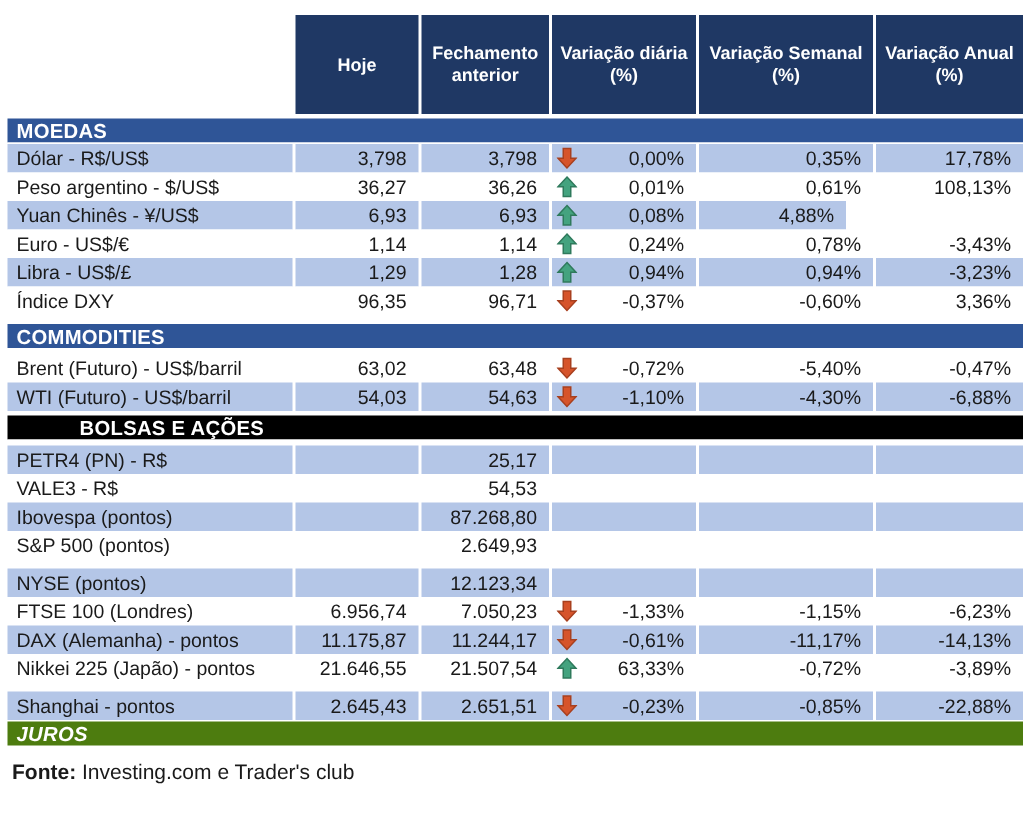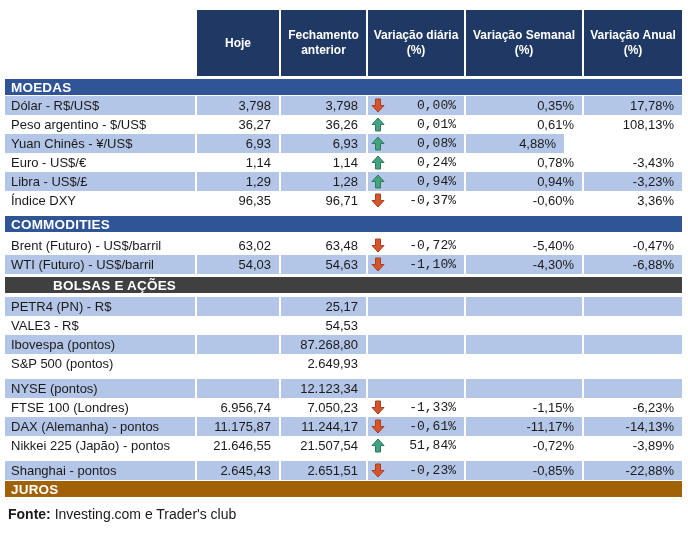--- a/index.html
+++ b/index.html
@@ -8,21 +8,21 @@
   .grid{width:677px;}
   .row{display:flex;gap:2px;height:19px;background:#fff;}
   .cell{box-sizing:border-box;display:flex;align-items:center;font-size:13px;color:#1a1a1a;overflow:hidden;white-space:nowrap;}
   .c0{width:190px;padding-left:6px;}
   .c1{width:82px;}
   .c2{width:85px;}
   .c3{width:96px;}
   .c4{width:116px;}
   .c5{width:98px;}
   .num{justify-content:flex-end;padding-right:8px;}
-  .vd{justify-content:flex-start;padding-left:3px;font-family:Liberation Mono, monospace;}
+  .vd{justify-content:flex-start;padding-left:3px;}
   .vd .val{margin-left:auto;padding-right:8px;}
   .header-row{height:66px;margin-bottom:0;}
   .th{background:#1F3864;color:#ffffff;font-weight:bold;font-size:12px;line-height:15px;display:flex;align-items:center;justify-content:center;text-align:center;white-space:normal;padding:0 2px;}
   .corner{background:transparent;}
   .band{height:16px;background:#2F5597;color:#ffffff;font-weight:bold;font-size:13.5px;letter-spacing:.2px;display:flex;align-items:center;padding-left:6px;box-sizing:border-box;width:677px;}
   .shaded .cell{background:#B4C6E7;}
   .plain .cell{background:#ffffff;}
   .spacer{width:677px;background:#fff;}
   .footer{margin-top:9px;padding-left:3px;font-size:14px;color:#1a1a1a;}
   .footer .bold{font-weight:bold;}
@@ -144,21 +144,21 @@
         <div class="cell c3 vd">
           <svg width="14" height="15" viewBox="0 0 14 15" class="arrow-icon">
             <path d="M7 14 L1 7.5 L4.5 7.5 L4.5 1 L9.5 1 L9.5 7.5 L13 7.5 Z" fill="#D6542B" stroke="#A8401F" stroke-width="1"></path>
           </svg>
           <span class="val">-1,10%</span>
         </div>
         <div class="cell c4 num">-4,30%</div>
         <div class="cell c5 num">-6,88%</div>
       </div>
       <div class="spacer" style="height: 3px;"></div>
-      <div class="band" style="background: #404040; padding-left: 48px;">BOLSAS E AÇÕES</div>
+      <div class="band" style="background: #000000; padding-left: 48px;">BOLSAS E AÇÕES</div>
       <div class="spacer" style="height: 4px;"></div>
       <div class="row shaded">
         <div class="cell c0">PETR4 (PN) - R$</div>
         <div class="cell c1 num"></div>
         <div class="cell c2 num">25,17</div>
         <div class="cell c3 vd">
           <span class="val"></span>
         </div>
         <div class="cell c4 num"></div>
         <div class="cell c5 num"></div>
@@ -231,38 +231,38 @@
         <div class="cell c5 num">-14,13%</div>
       </div>
       <div class="row plain">
         <div class="cell c0">Nikkei 225 (Japão) - pontos</div>
         <div class="cell c1 num">21.646,55</div>
         <div class="cell c2 num">21.507,54</div>
         <div class="cell c3 vd">
           <svg width="14" height="15" viewBox="0 0 14 15" class="arrow-icon">
             <path d="M7 1 L13 7.5 L9.5 7.5 L9.5 14 L4.5 14 L4.5 7.5 L1 7.5 Z" fill="#44A37F" stroke="#2F7A5C" stroke-width="1"></path>
           </svg>
-          <span class="val">51,84%</span>
+          <span class="val">63,33%</span>
         </div>
         <div class="cell c4 num">-0,72%</div>
         <div class="cell c5 num">-3,89%</div>
       </div>
       <div class="spacer" style="height: 6px;"></div>
       <div class="row shaded">
         <div class="cell c0">Shanghai - pontos</div>
         <div class="cell c1 num">2.645,43</div>
         <div class="cell c2 num">2.651,51</div>
         <div class="cell c3 vd">
           <svg width="14" height="15" viewBox="0 0 14 15" class="arrow-icon">
             <path d="M7 14 L1 7.5 L4.5 7.5 L4.5 1 L9.5 1 L9.5 7.5 L13 7.5 Z" fill="#D6542B" stroke="#A8401F" stroke-width="1"></path>
           </svg>
           <span class="val">-0,23%</span>
         </div>
         <div class="cell c4 num">-0,85%</div>
         <div class="cell c5 num">-22,88%</div>
       </div>
       <div class="spacer" style="height: 1px;"></div>
-      <div class="band" style="background: #a16207;">JUROS</div>
+      <div class="band" style="background: #4d7c0f; font-style: italic;">JUROS</div>
     </div>
   <div class="footer">
     <span class="bold">Fonte:</span><span> Investing.com e Trader's club</span>
   </div>
 </div>
 
 </body></html>

